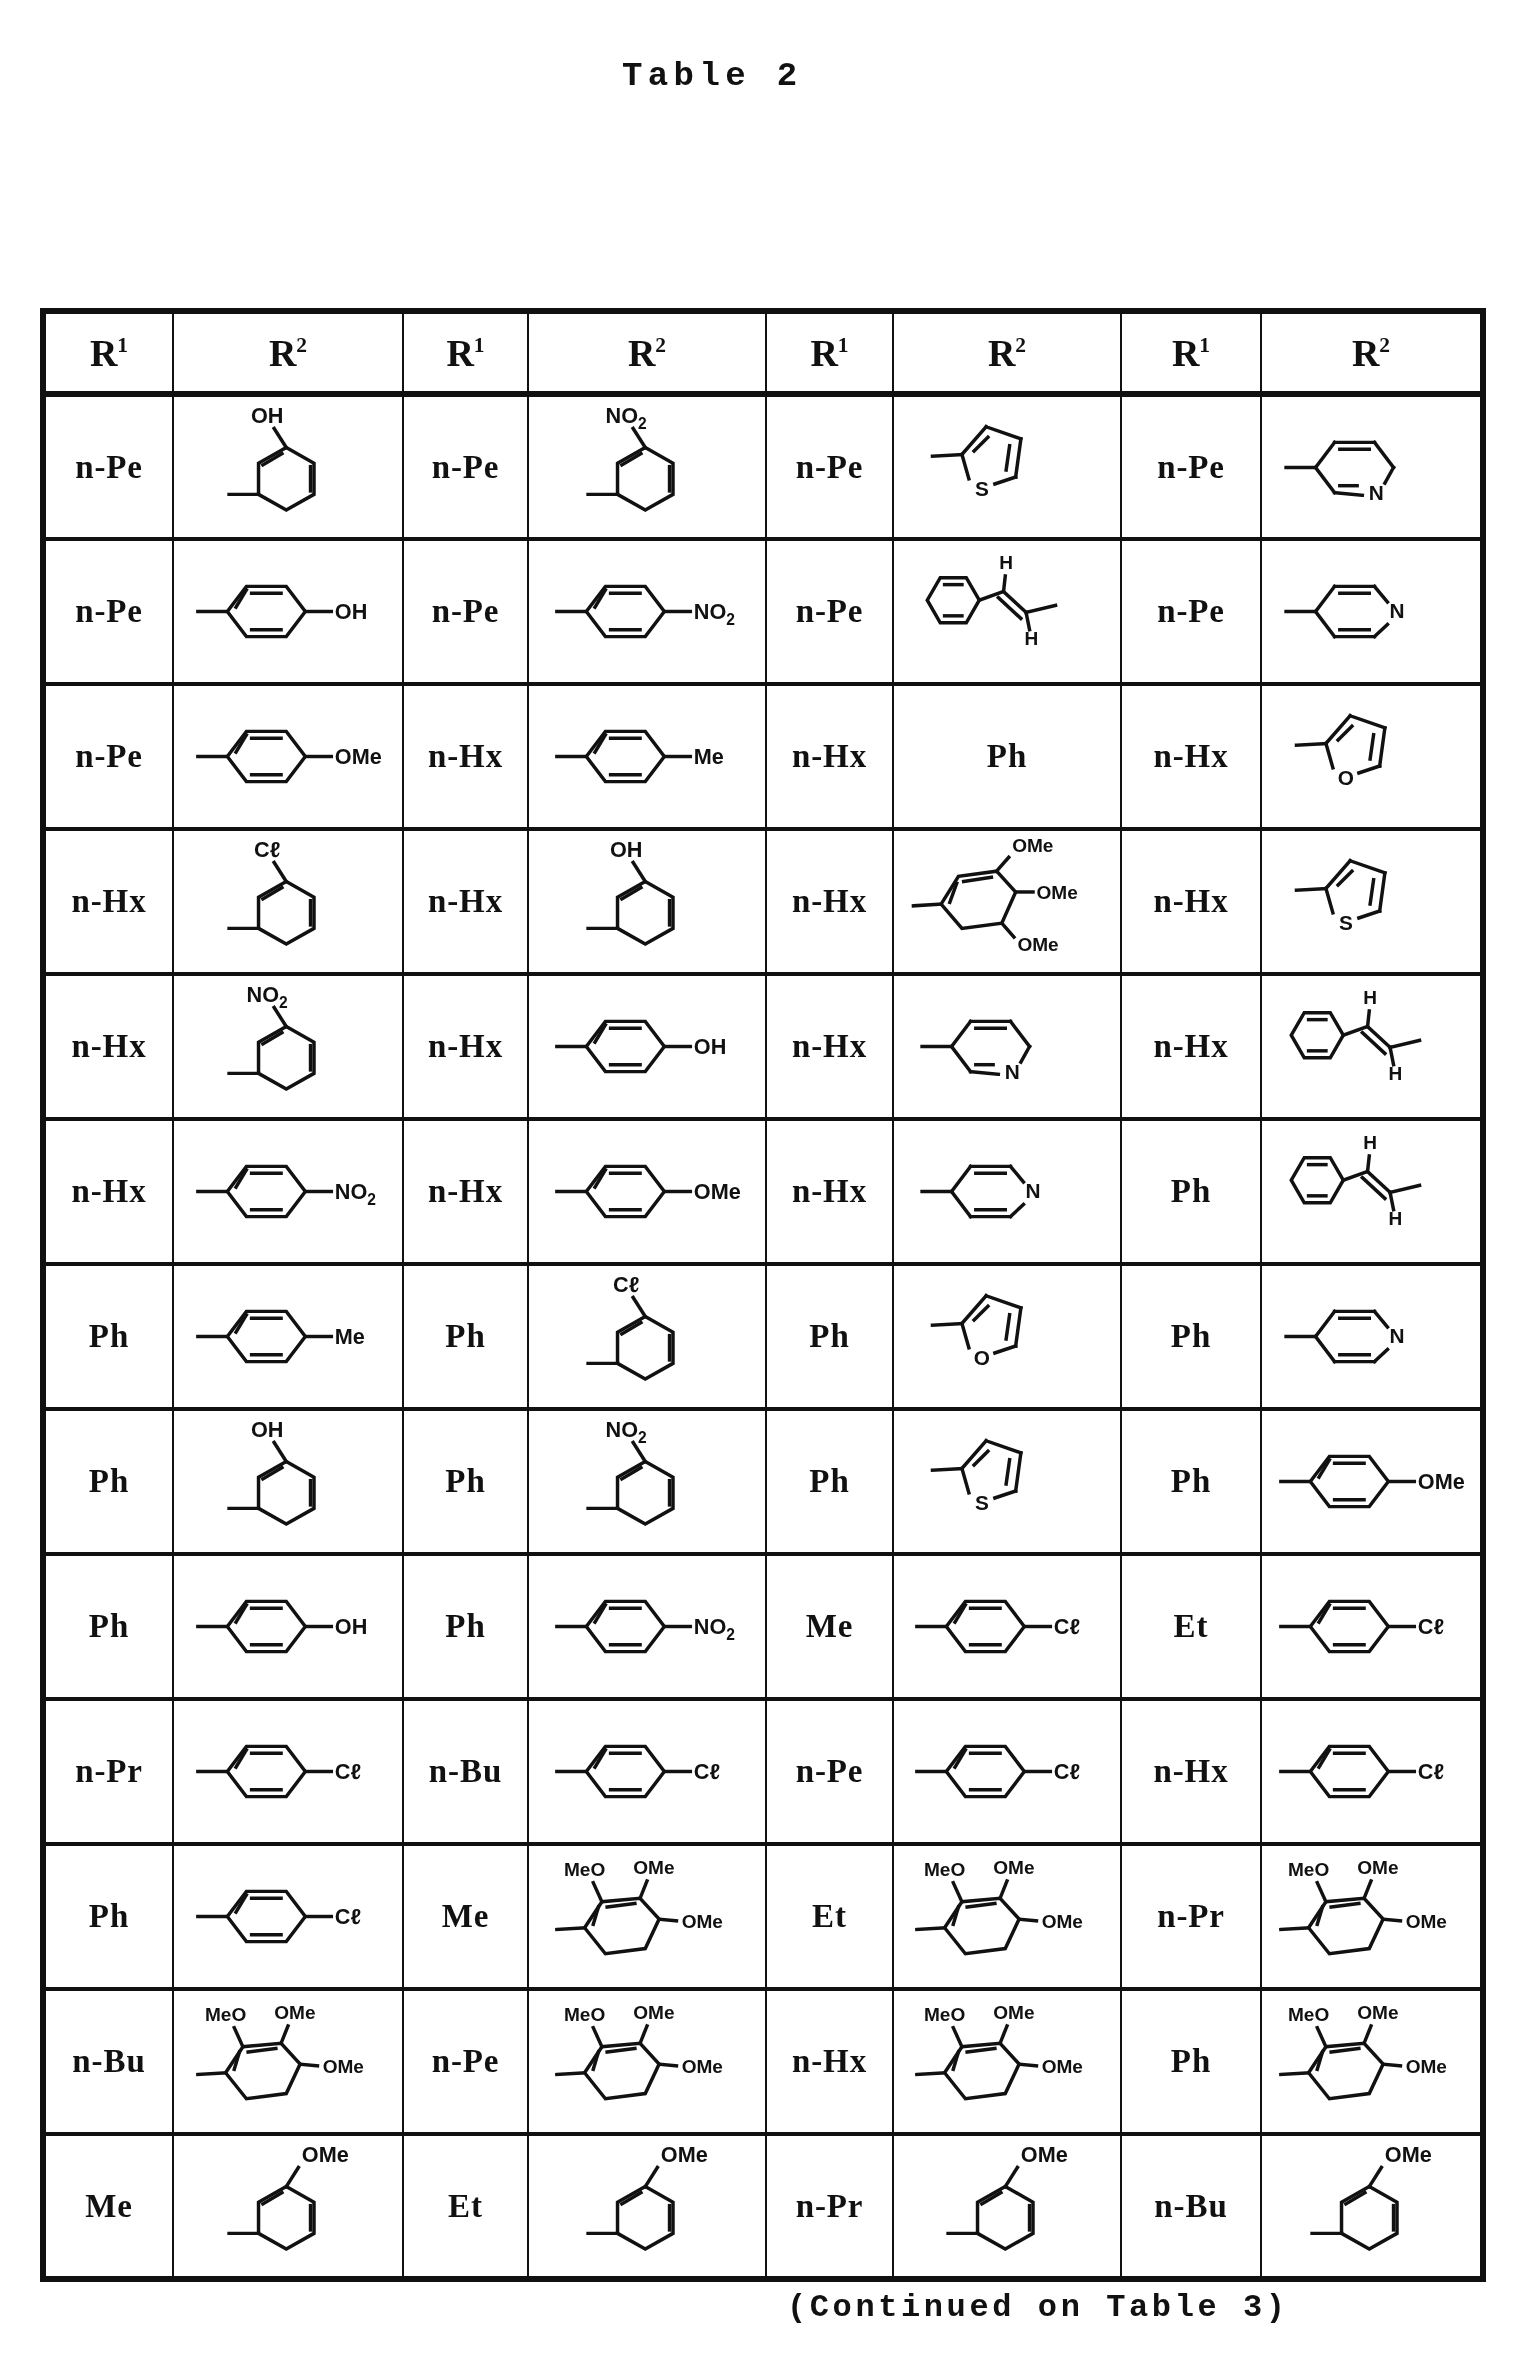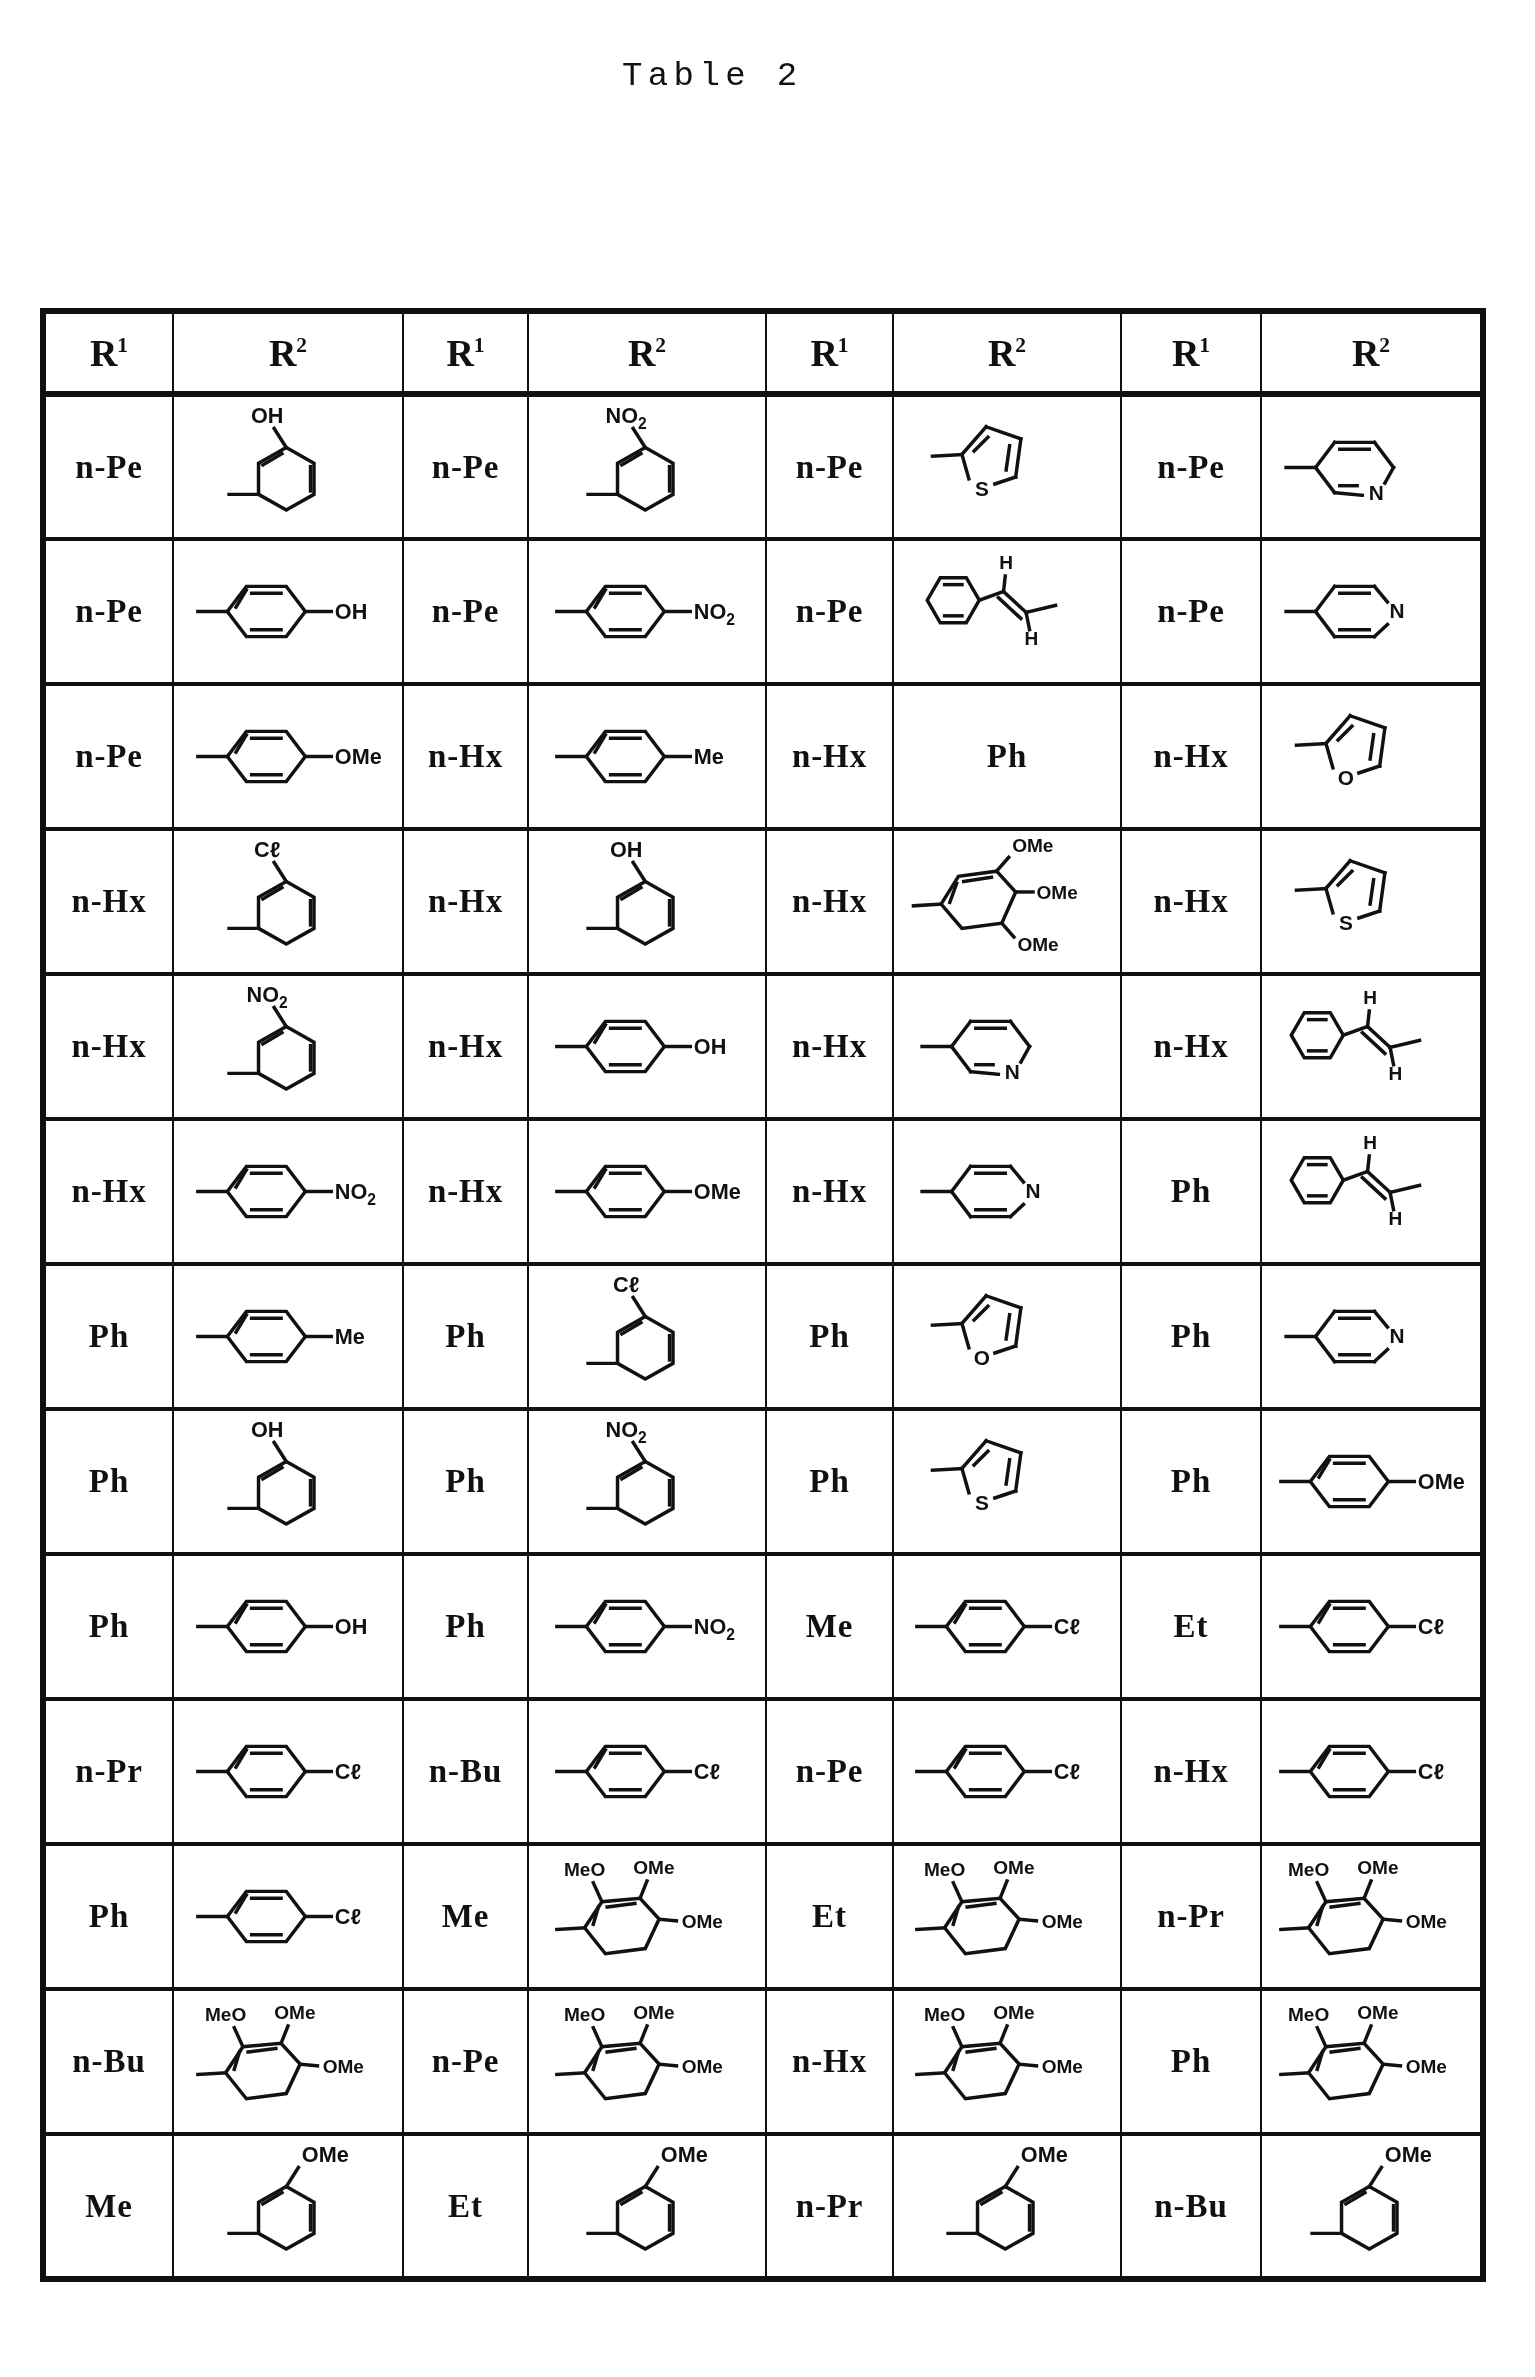--- a/index.html
+++ b/index.html
@@ -1,18 +1,18 @@
 <!DOCTYPE html>
 <html style="font-size:14.3px"><head>
 <meta charset="utf-8">
 <style>
   html,body{margin:0;padding:0;background:#ffffff;}
   .page{position:relative;width:1535px;height:2377px;background:#ffffff;color:#111;
         font-family:"Liberation Mono",monospace;overflow:hidden;}
-  .title{position:absolute;left:622px;top:57px;font-size:34px;font-weight:normal;
+  .title{position:absolute;left:622px;top:57px;font-size:34px;font-weight:bold;
          letter-spacing:5.4px;white-space:nowrap;}
   table.cmp{position:absolute;left:40px;top:308px;width:1439px;border-collapse:collapse;
             table-layout:fixed;border:6.3px solid #111;}
   table.cmp td{border:4.5px solid #111;border-left-width:2.7px;border-right-width:2.7px;
                text-align:center;vertical-align:middle;padding:0;overflow:hidden;}
   table.cmp thead td{height:77px;border-bottom-width:6.3px;}
   table.cmp tbody tr{height:145px;}
   .hdr{font-size:38px;font-weight:bold;font-family:"Liberation Serif",serif;}
   .hdr sup{font-size:21.5px;}
   .rtxt{font-size:33px;font-weight:bold;letter-spacing:0.9px;font-family:Liberation Serif, serif;}
@@ -836,14 +836,15 @@
                 <line x1="118" y1="52" x2="132" y2="30"></line>
                 <line x1="146" y1="74" x2="146" y2="102"></line>
                 <line x1="91" y1="72" x2="113" y2="59"></line>
                 <text x="136" y="24" text-anchor="start" font-size="25" fill="#111111" stroke="none">OMe</text>
               </g>
             </svg>
           </td>
         </tr>
       </tbody>
   </table>
+  <div class="footer">(Continued on Table 3)</div>
 </div>
 
 
 </body></html>

